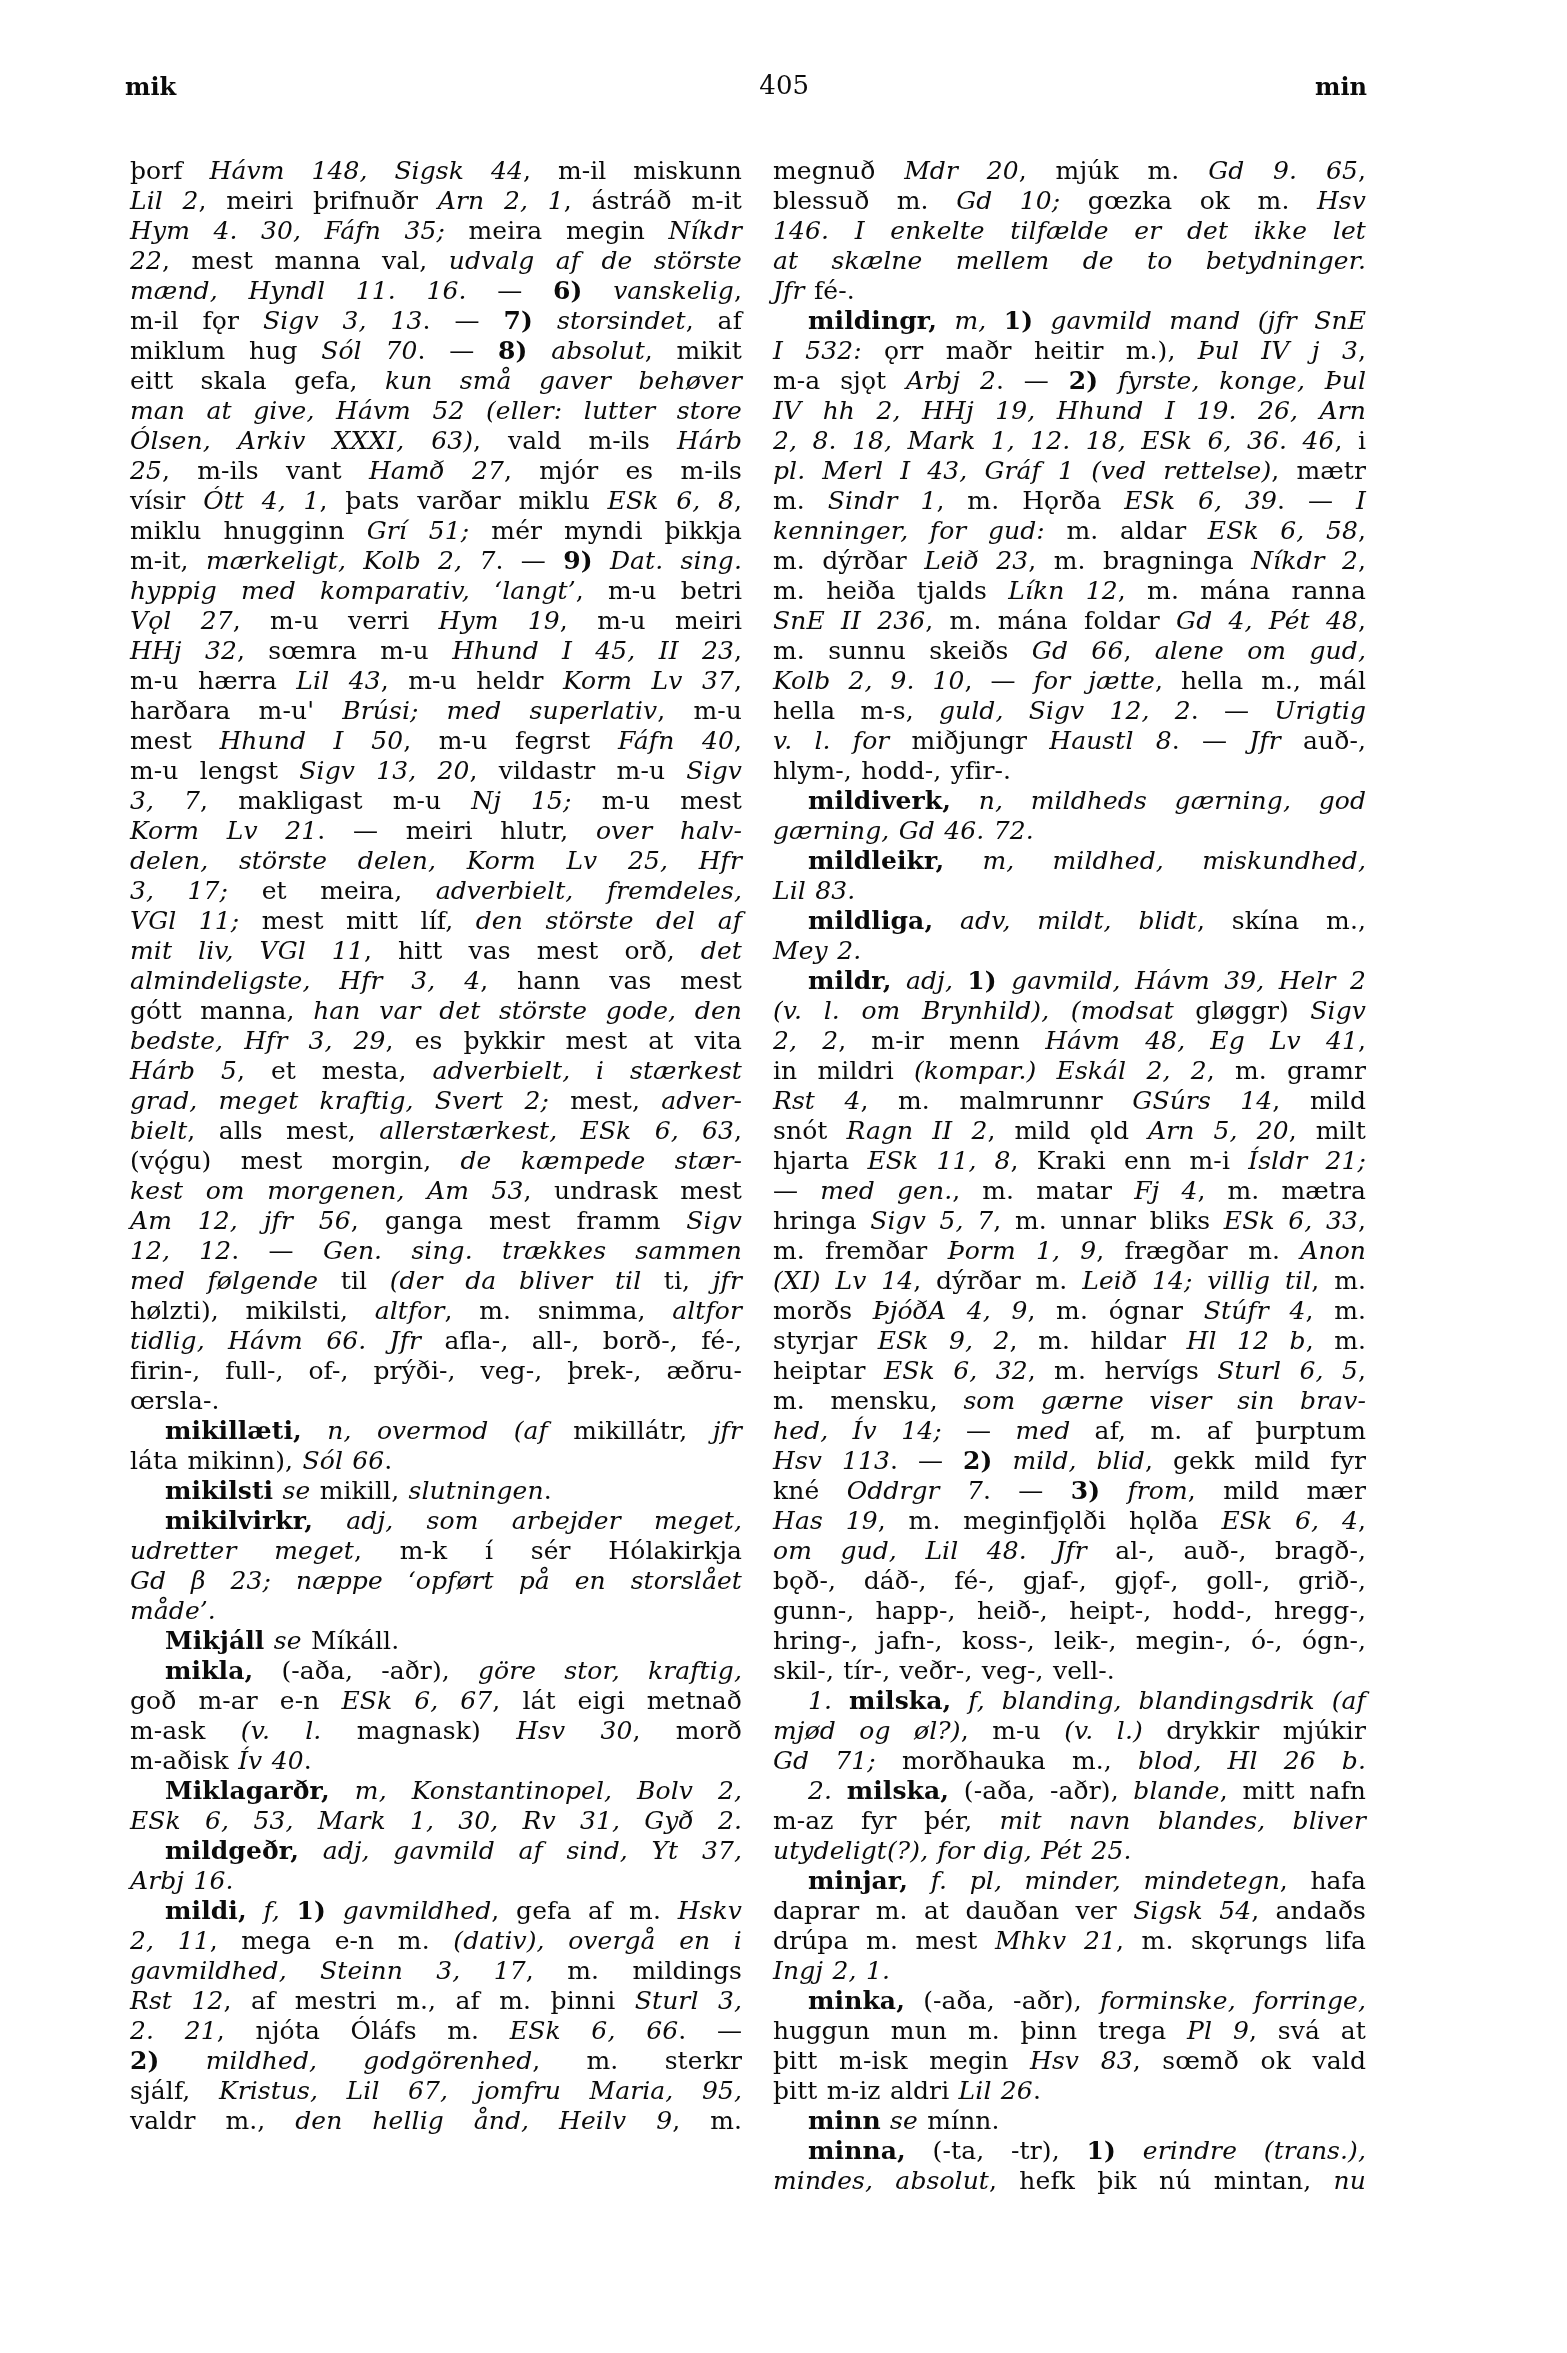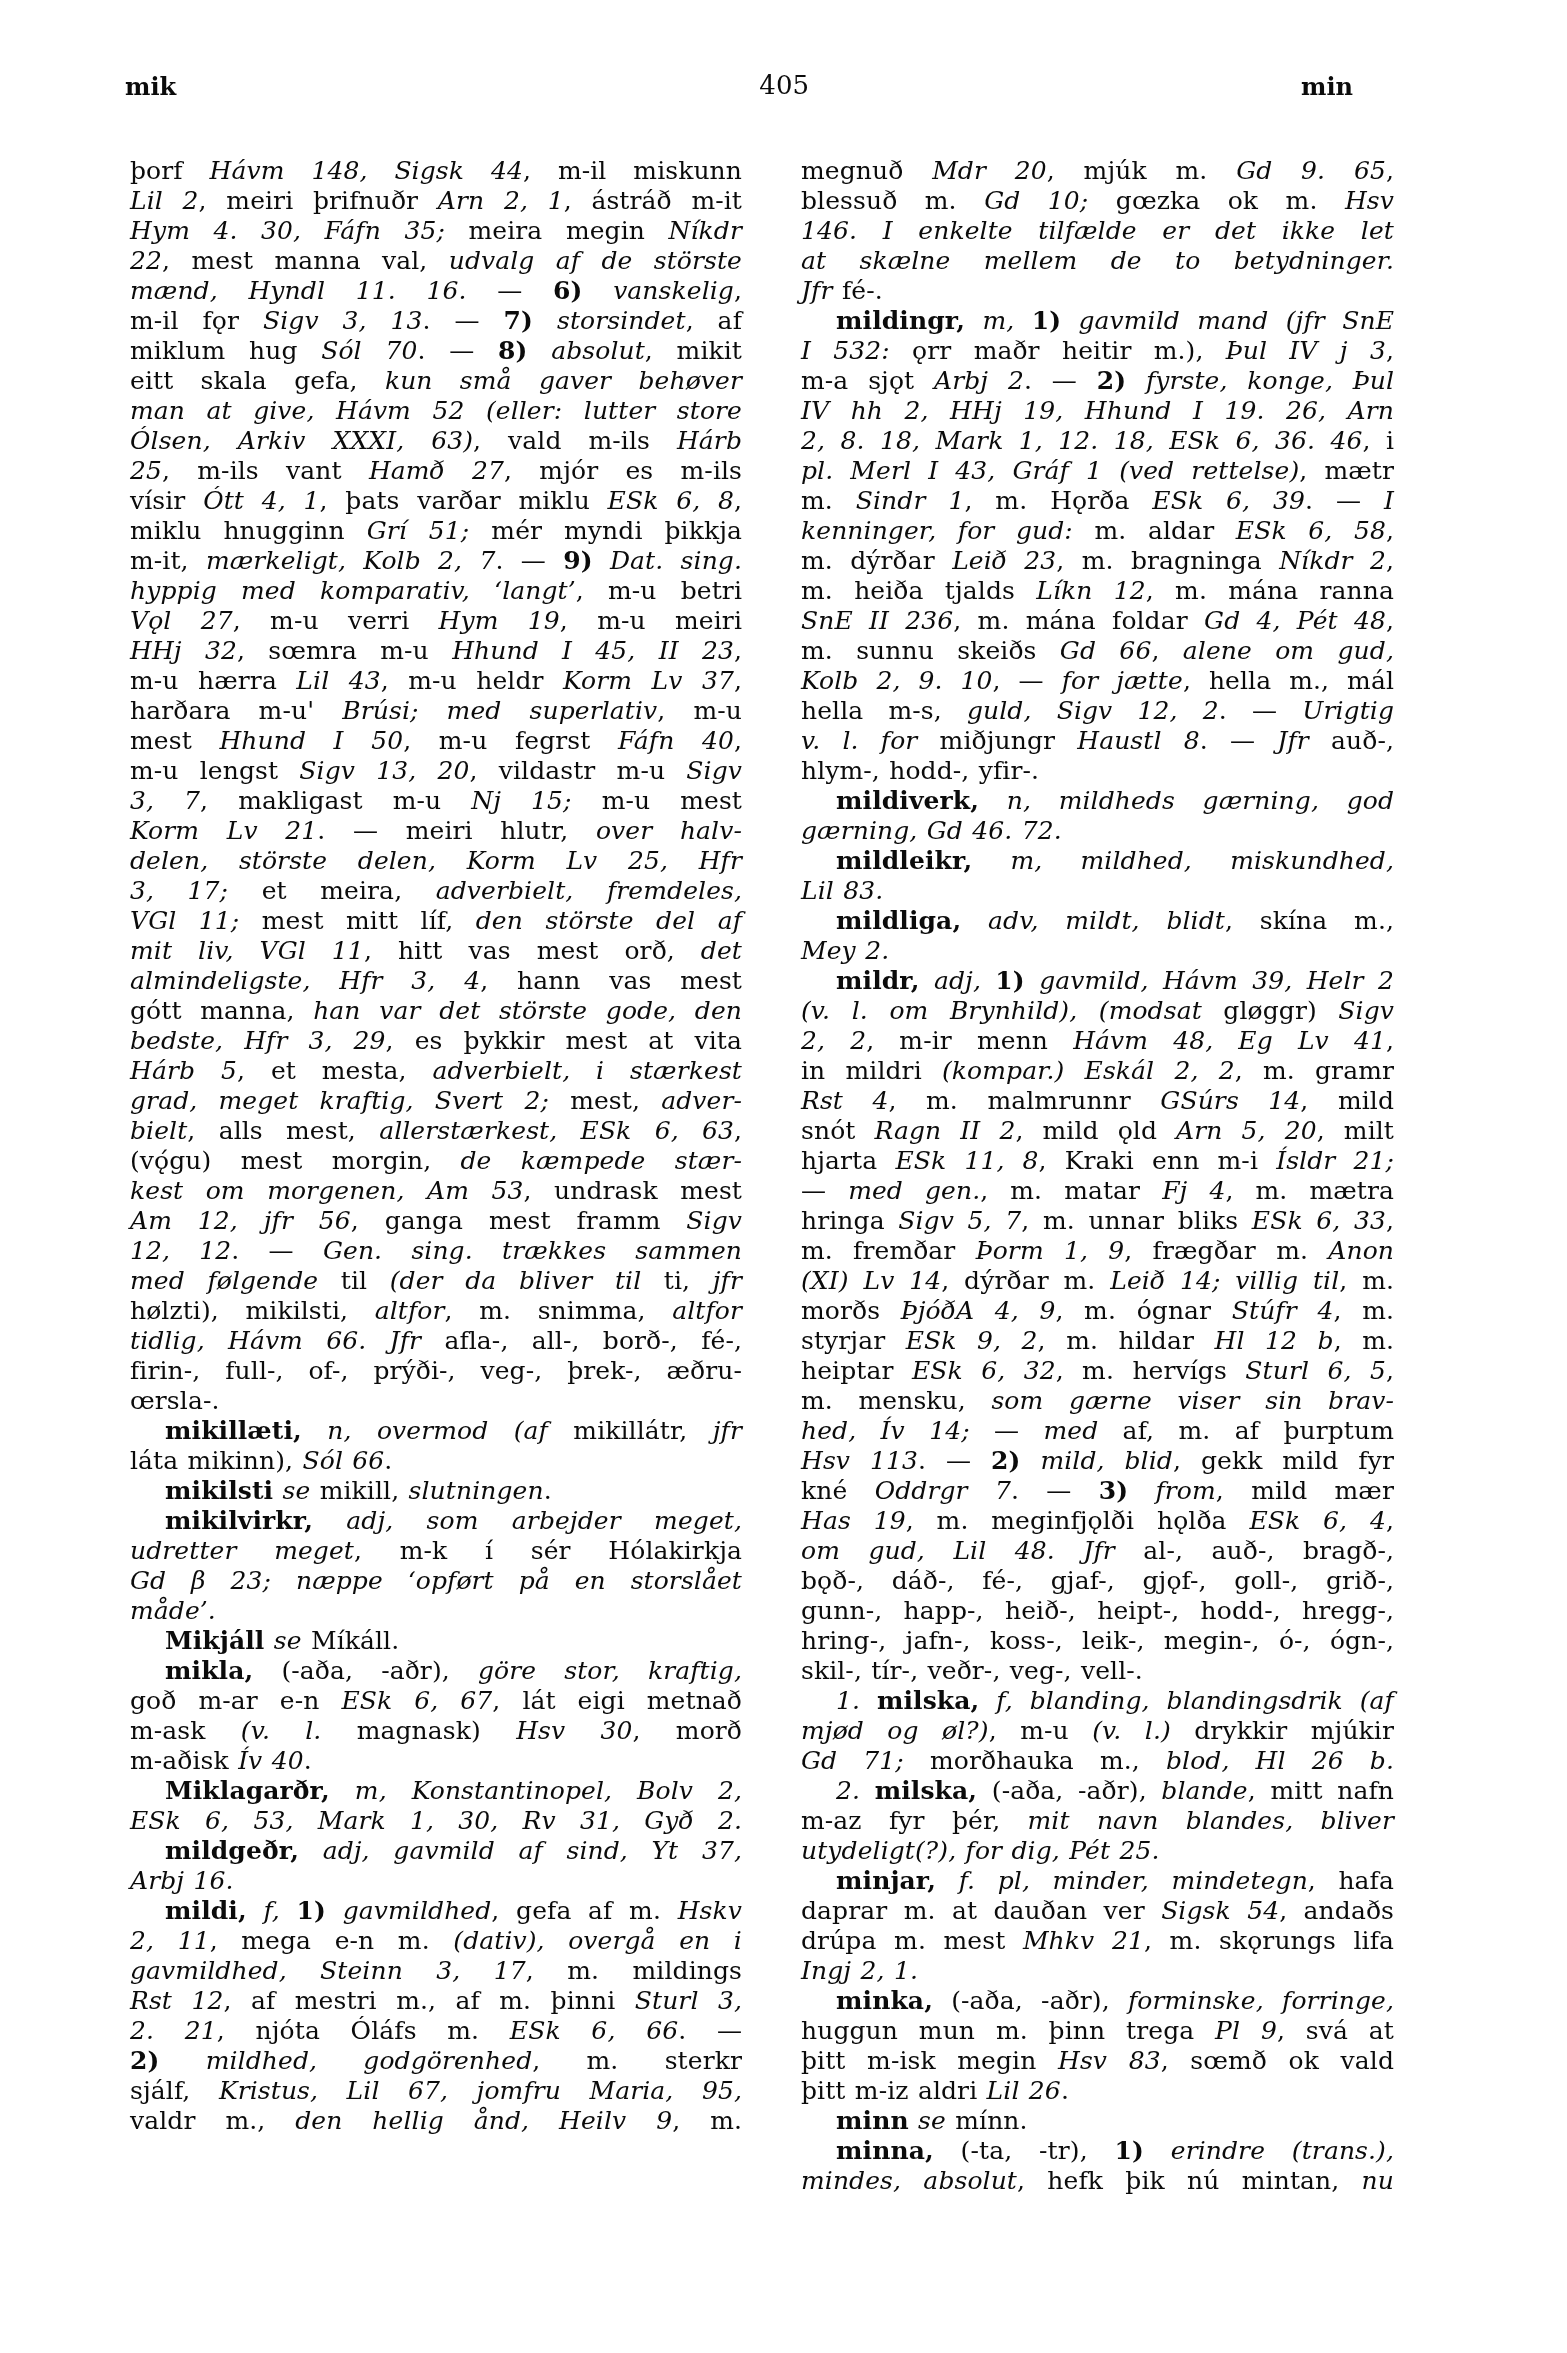--- a/index.html
+++ b/index.html
@@ -7,25 +7,25 @@
     width:1568px;height:2354px;
     background:#ffffff;
     position:relative;
     font-family:"DejaVu Serif", serif;
     color:#0b0b0b;
     -webkit-font-smoothing:antialiased;
   }
   .running-head{position:absolute;top:71px;left:0;width:1568px;height:32px;}
   .guide-word{position:absolute;font-weight:700;font-size:24px;line-height:29px;}
   .guide-left{left:125px;top:1.3px;}
-  .guide-right{left:1301px;top:1.3px;width:66px;text-align:left;}
+  .guide-right{left:1301px;top:1.3px;width:66px;text-align:right;}
   .page-number{position:absolute;left:695px;top:0;width:114px;text-align:right;font-size:26px;line-height:29px;}
   .column{position:absolute;top:156px;}
   .col-left{left:130px;width:612px;}
-  .col-right{left:773px;width:593px;margin-left:28px;}
+  .col-right{left:773px;width:593px;}
   .line{
     font-size:25px;
     line-height:30px;
     height:30px;
     text-align:justify;
     text-align-last:justify;
     letter-spacing:0.1px;
     word-spacing:1.3px;
   }
   .line.last{text-align-last:left;}

